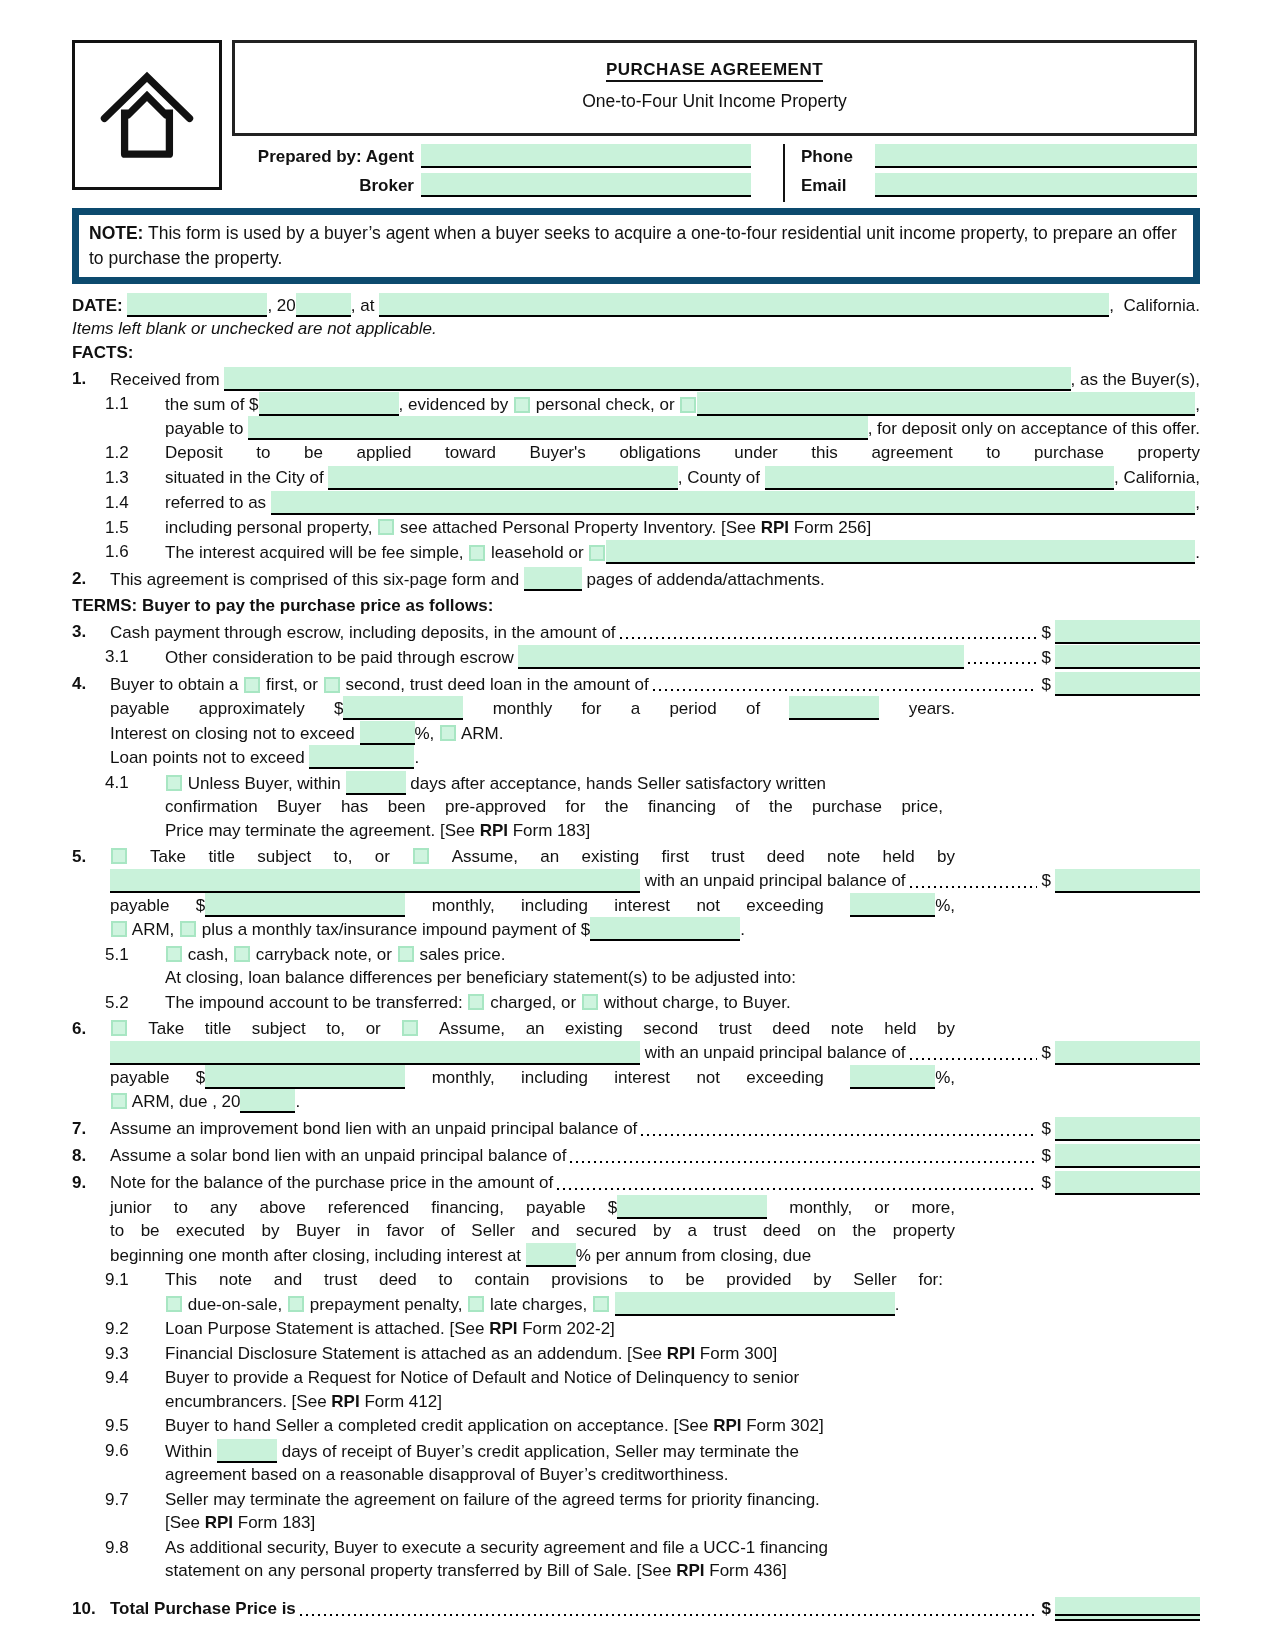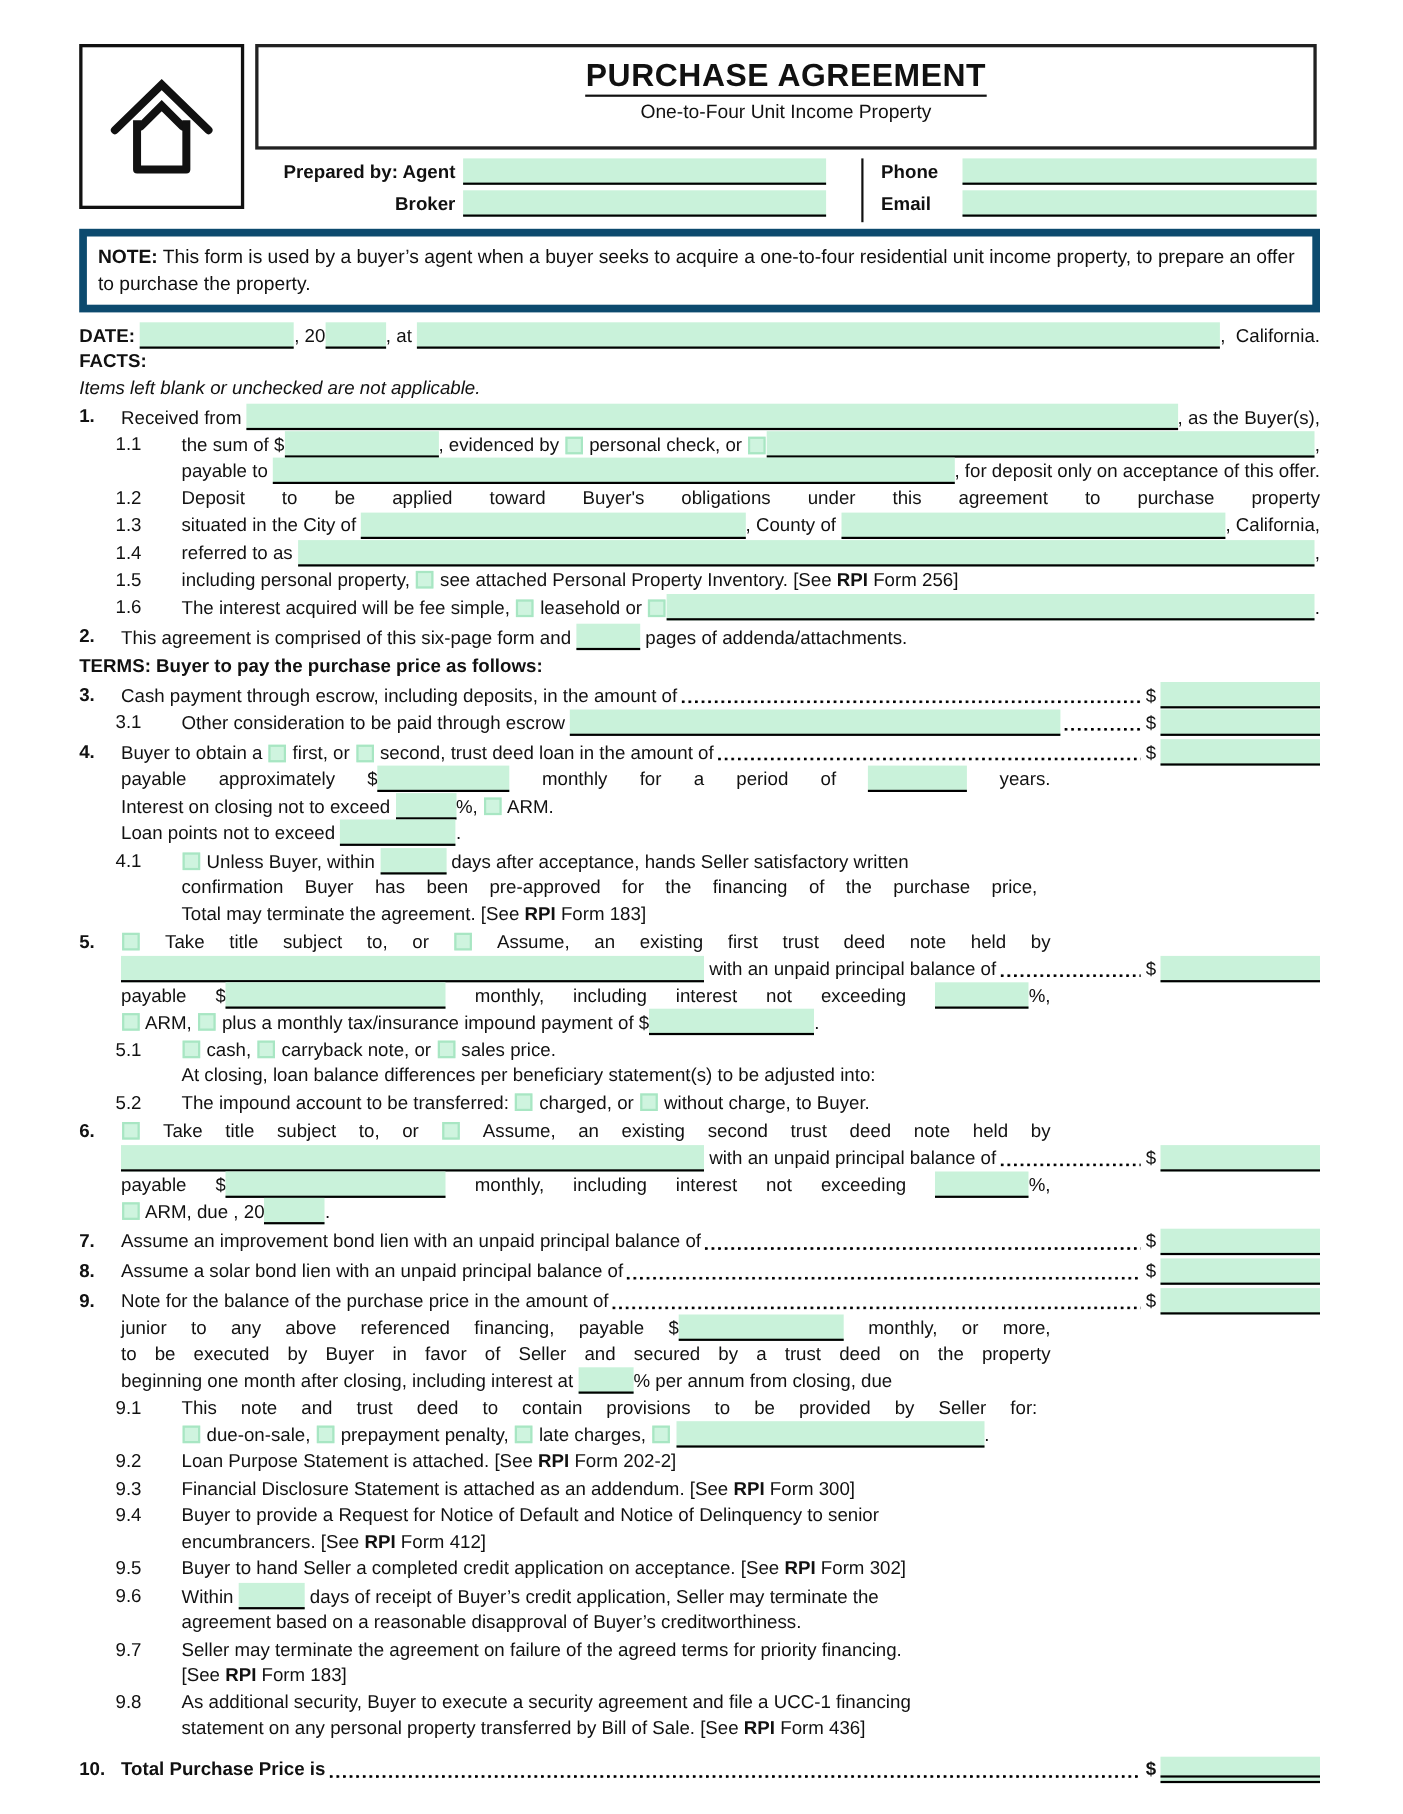--- a/index.html
+++ b/index.html
@@ -6,21 +6,21 @@
   .page{position:relative;width:1275px;height:1649px;background:#fff;color:#111;
         font-family:"Liberation Sans",sans-serif;font-size:17px;line-height:23.5px;overflow:hidden;}
   .content{position:absolute;left:72px;top:40px;width:1128px;}
   .b{font-weight:bold;} .it{font-style:italic;}
 
   
   .logobox{position:absolute;left:0;top:0;width:150px;height:150px;border:3px solid #111;
            box-sizing:border-box;display:flex;align-items:center;justify-content:center;}
   .tbox{position:absolute;left:160px;top:0;width:965px;height:96px;border:3px solid #222;
         box-sizing:border-box;text-align:center;padding-top:15px;}
-  .title{font-size:29px;font-weight:bold;letter-spacing:.5px;}
+  .title{font-size:17px;font-weight:bold;letter-spacing:.5px;}
   .title span{border-bottom:2.5px solid #111;padding-bottom:1px;}
   .subtitle{font-size:17.5px;margin-top:8px;}
   .prep{position:absolute;left:160px;top:104px;width:965px;display:flex;}
   .preprow{display:flex;align-items:flex-end;margin-bottom:5px;}
   .preplabel{display:inline-block;width:182px;text-align:right;padding-right:7px;font-size:17px;white-space:pre;}
   .preplabel2{display:inline-block;width:74px;font-size:17px;white-space:pre;}
   .prepleft{width:525px;} .prepright{flex:1;}
   .prepdiv{width:0;border-left:2.5px solid #111;margin:0 16px 0 26px;}
 
   
@@ -108,22 +108,22 @@
 
     <div class="row">
       <span class="t b">DATE: </span>
           <span class="f w140"></span>
           <span class="t">, 20</span>
           <span class="f w55"></span>
           <span class="t">, at </span>
           <span class="f fx"></span>
           <span class="t">,  California.</span>
     </div>
+    <div class="ln it">Items left blank or unchecked are not applicable.</div>
     <div class="ln b">FACTS:</div>
-    <div class="ln it">Items left blank or unchecked are not applicable.</div>
 
     <div class="item">
       <span class="num">1.</span>
       <div class="row">
         <span class="t">Received from </span>
             <span class="f fx"></span>
             <span class="t">, as the Buyer(s),</span>
       </div>
     </div>
     <div class="sub">
@@ -254,21 +254,21 @@
       <span class="num">4.1</span>
       <div>
         <div class="ln">
           <span class="cb"></span>
           <span>Unless Buyer, within</span>
           <span class="f w60"></span>
           <span>days after acceptance, hands Seller satisfactory written</span>
         </div>
         <div class="j js">confirmation Buyer has been pre-approved for the financing of the purchase price,</div>
         <div class="ln">
-          <span>Total may terminate the agreement. [See</span><span class="b"> RPI</span><span> Form 183]</span>
+          <span>Price may terminate the agreement. [See</span><span class="b"> RPI</span><span> Form 183]</span>
         </div>
       </div>
     </div>
 
     <div class="item">
       <span class="num">5.</span>
       <div>
         <div class="j jm">
           <span class="cb"></span>
           <span>Take title subject to, or</span>

